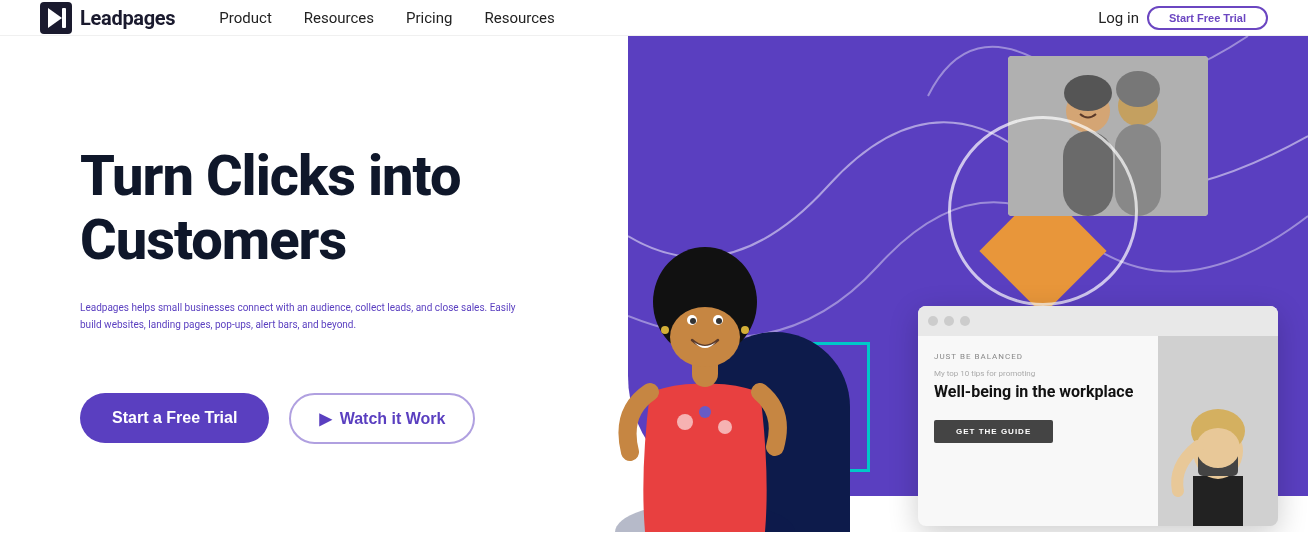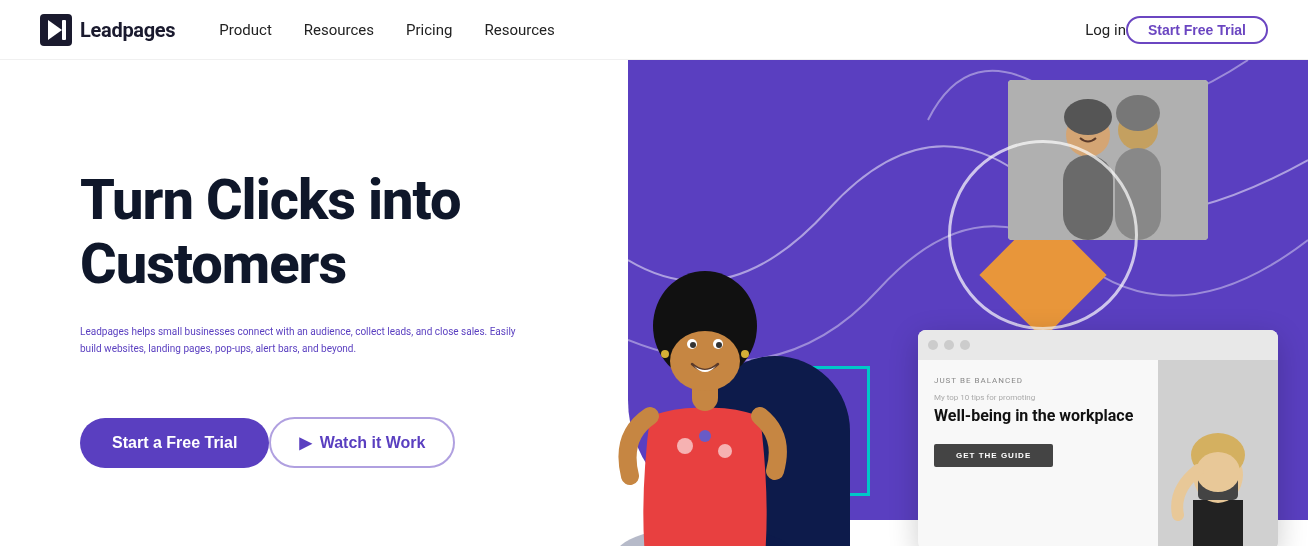--- a/index.html
+++ b/index.html
@@ -10,21 +10,21 @@
       overflow: hidden;
       background: #fff;
       position: relative;
     }
 
     
     nav {
       display: flex;
       align-items: center;
       padding: 0 40px;
-      height: 60px;
+      height: 36px;
       border-bottom: 1px solid #f0f0f0;
       position: relative;
       z-index: 10;
       background: #fff;
     }
     .logo-area {
       display: flex;
       align-items: center;
       gap: 8px;
       margin-right: 30px;
@@ -49,35 +49,35 @@
       font-size: 15px;
       color: #222;
       text-decoration: none;
       padding: 6px 14px;
       cursor: pointer;
       font-weight: 400;
     }
     .nav-right {
       display: flex;
       align-items: center;
-      gap: 0;
+      gap: 8px;
     }
     .login-link {
       font-size: 15px;
       color: #222;
       text-decoration: none;
       cursor: pointer;
     }
     .start-trial-btn-nav {
       border: 2px solid #6b46c1;
       color: #6b46c1;
       background: transparent;
       border-radius: 30px;
       padding: 4px 20px;
-      font-size: 14px;
+      font-size: 11px;
       font-weight: 600;
       cursor: pointer;
     }
 
     
     .hero {
       display: flex;
       height: 496px;
       position: relative;
       overflow: hidden;
@@ -102,21 +102,22 @@
     }
     .hero-description {
       font-size: 10px;
       color: #5a3fc0;
       line-height: 1.65;
       max-width: 440px;
       margin-bottom: 60px;
     }
     .hero-buttons {
       display: flex;
-      align-items: center;
+      gap: 20px;
+      align-items: flex-start;
     }
     .btn-primary {
       background: #5a3fc0;
       color: #fff;
       border: none;
       border-radius: 30px;
       padding: 16px 32px;
       font-size: 16px;
       font-weight: 700;
       cursor: pointer;

